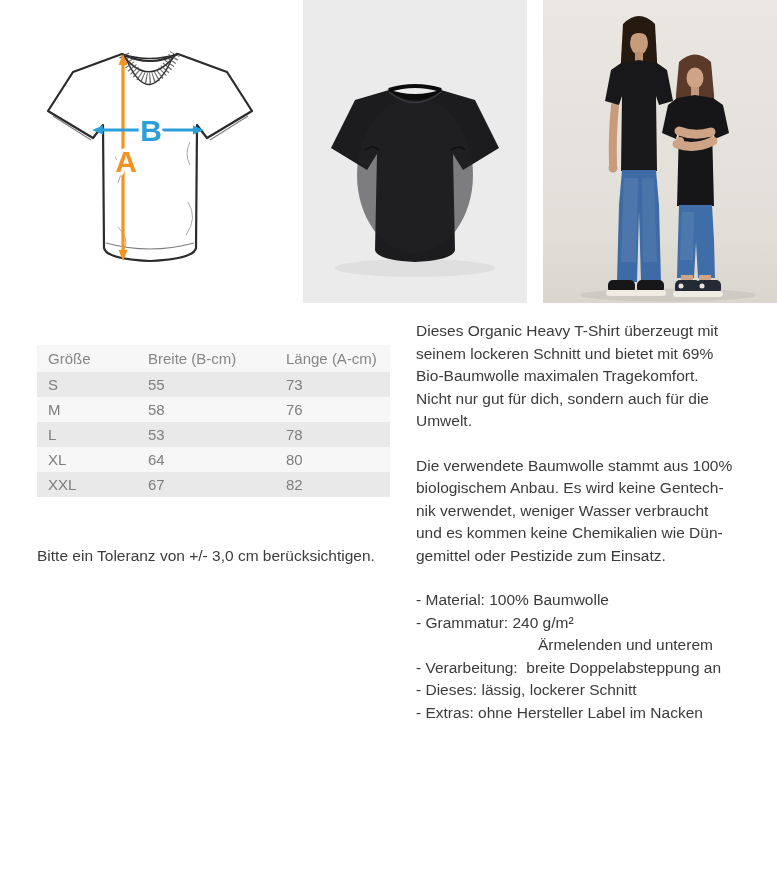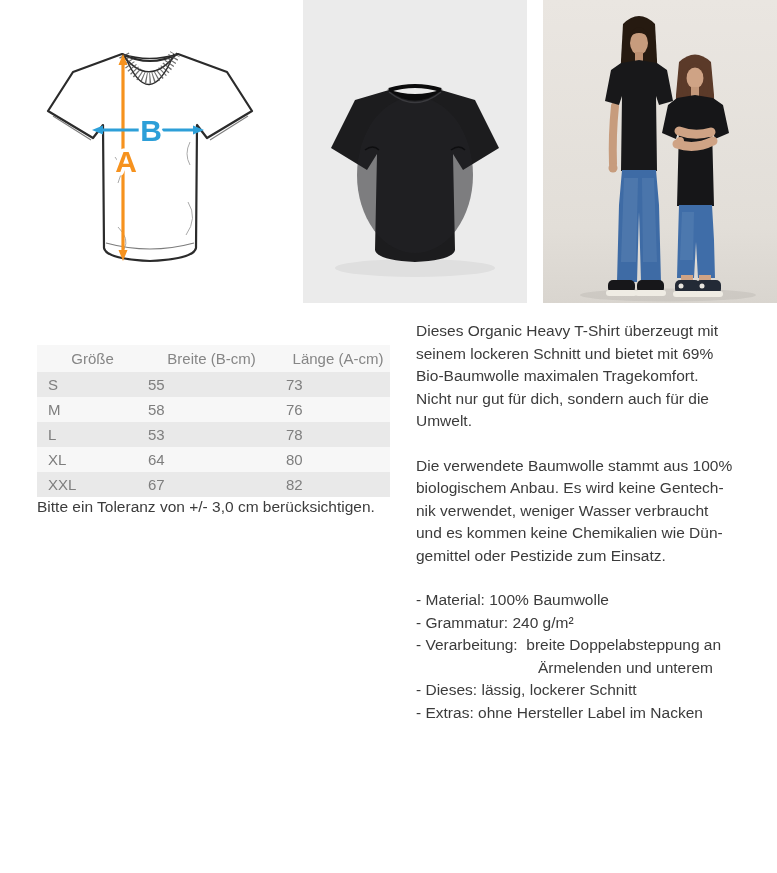--- a/index.html
+++ b/index.html
@@ -24,29 +24,29 @@
 
   
   #size-table{
     left:37px;top:345px;width:353px;border-collapse:collapse;table-layout:fixed;
     font-size:15px;color:#7e7e7e;
   }
   #size-table col.c1{width:100px;}
   #size-table col.c2{width:138px;}
   #size-table col.c3{width:115px;}
   #size-table th{
-    text-align:center;font-weight:400;color:#868686;height:27px;
+    text-align:left;font-weight:400;color:#868686;height:27px;
     padding:0 0 0 11px;background:#f7f7f7;
   }
   #size-table td{height:25px;padding:0 0 0 11px;}
   #size-table tr.odd td{background:#e9e9e9;}
   #size-table tr.even td{background:#f7f7f7;}
 
   #tolerance-note{
-    left:37px;top:498px;margin:0;font-size:15.5px;color:#3c3c3c;
+    left:37px;top:547px;margin:0;font-size:15.5px;color:#3c3c3c;
   }
 
   
   #description{
     left:416px;top:320px;width:362px;font-size:15.5px;line-height:22.5px;color:#3b3b3b;
   }
   .para{margin:0 0 22px 0;white-space:pre-line;}
   .spec-line{white-space:pre-wrap;}
   .spec-line.indent{padding-left:122px;}
 </style>
@@ -211,18 +211,18 @@
 Nicht nur gut für dich, sondern auch für die
 Umwelt.</p>
   <p class="para">Die verwendete Baumwolle stammt aus 100%
 biologischem Anbau. Es wird keine Gentech-
 nik verwendet, weniger Wasser verbraucht
 und es kommen keine Chemikalien wie Dün-
 gemittel oder Pestizide zum Einsatz.</p>
   <div>
     <div class="spec-line">- Material: 100% Baumwolle</div>
     <div class="spec-line">- Grammatur: 240 g/m²</div>
+    <div class="spec-line indent">Ärmelenden und unterem</div>
     <div class="spec-line">- Verarbeitung:&nbsp; breite Doppelabsteppung an</div>
-    <div class="spec-line indent">Ärmelenden und unterem</div>
     <div class="spec-line">- Dieses: lässig, lockerer Schnitt</div>
     <div class="spec-line">- Extras: ohne Hersteller Label im Nacken</div>
   </div>
 </div>
 
 </body></html>

